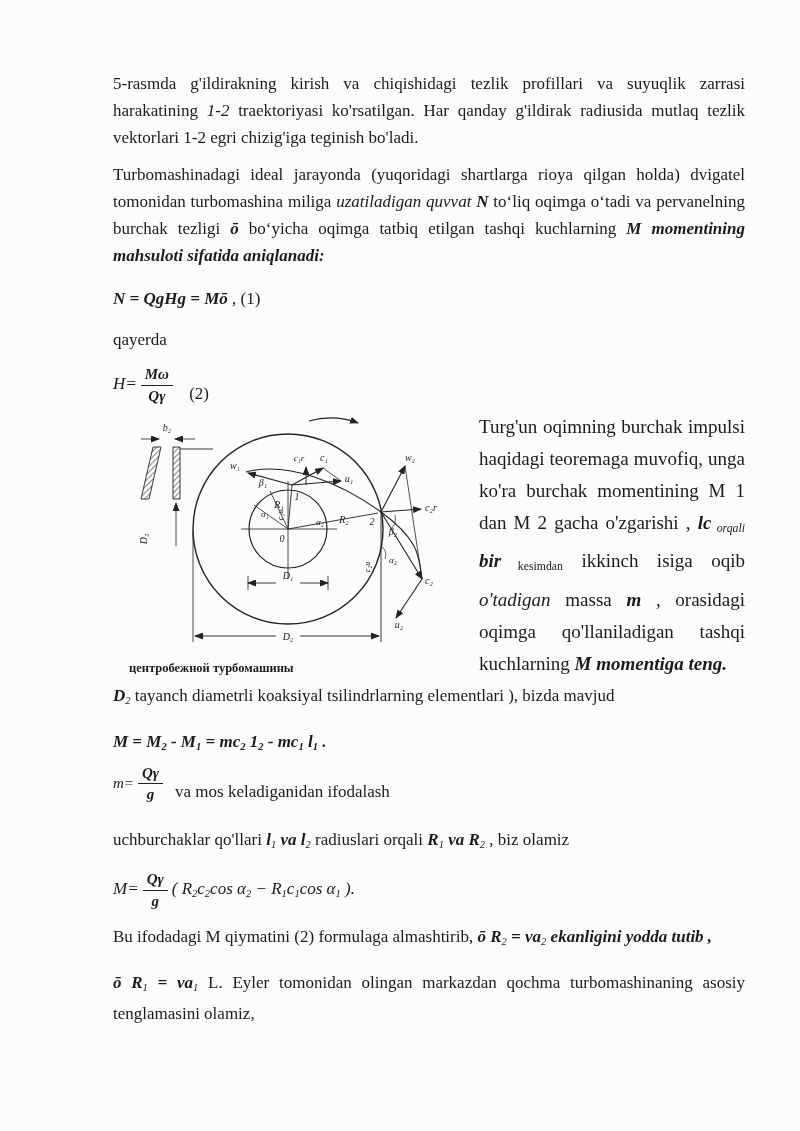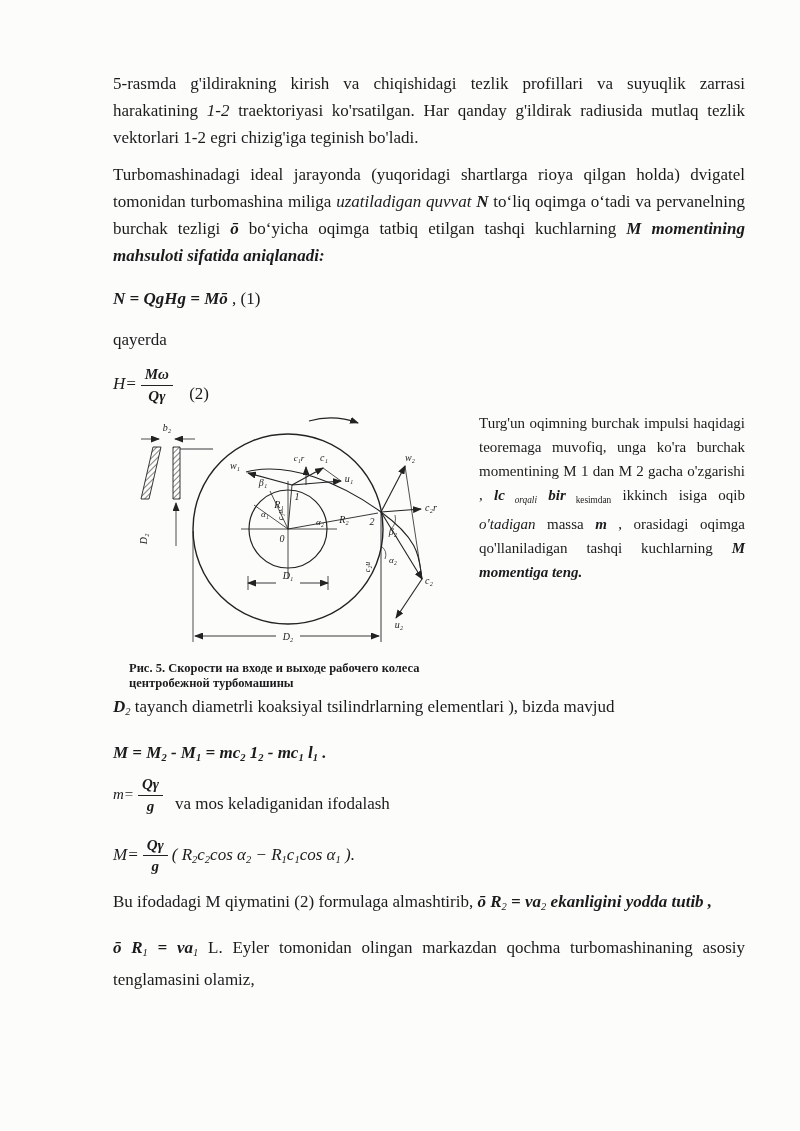--- a/index.html
+++ b/index.html
@@ -18,21 +18,21 @@
   .formula-line{font-size:17px;line-height:27px;margin:0;}
   .frac{
     display:inline-block;text-align:center;vertical-align:middle;
     font-style:italic;font-size:15px;line-height:1.25;margin:0 4px;font-weight:bold;
   }
   .frac .num{display:block;border-bottom:1.2px solid #222;padding:0 4px 1px;}
   .frac .den{display:block;padding:1px 4px 0;}
   .fig-row{display:flex;align-items:flex-start;gap:14px;margin-top:4px;}
   .fig-col{width:352px;flex:0 0 352px;}
   .right-col{width:266px;flex:1;}
-  .right-col .body-p{font-size:15px;line-height:24px;}
+  .right-col .body-p{font-size:19px;line-height:32px;}
   .caption{
     font-size:12.5px;line-height:15px;font-weight:600;
     margin:4px 0 0 16px;width:320px;
   } .mt10{margin-top:10px;}
   .mt12{margin-top:12px;} .mt14{margin-top:14px;} .mt16{margin-top:16px;}
   .inline-frac-row{display:flex;align-items:center;gap:6px;flex-wrap:nowrap;}
   svg text{
     font-family:"Liberation Serif","DejaVu Serif",serif;
     font-style:italic;fill:#222;
   }
@@ -132,38 +132,38 @@
           <text x="318" y="100" font-size="10" text-anchor="middle">c₂r</text>
           <text x="280" y="124" font-size="10" text-anchor="middle">β₂</text>
           <text x="280" y="152" font-size="9" text-anchor="middle">α₂</text>
           <text transform="translate(257,156) rotate(-90)" font-size="8" text-anchor="middle">c₂u</text>
           <text x="316" y="173" font-size="10" text-anchor="middle">c₂</text>
           <text x="286" y="217" font-size="10" text-anchor="middle">u₂</text>
           <text x="175" y="168" font-size="10" text-anchor="middle">D₁</text>
           <text x="175" y="229" font-size="10" text-anchor="middle">D₂</text>
         </svg>
         <div class="caption">
-          <div>Рис. 5. Скорости на входе и выходе рабочего колеса</div>
           <div>центробежной турбомашины</div>
         </div>
       </div>
       <div class="right-col">
         <p class="body-p"><span>Turg'un oqimning burchak impulsi haqidagi teoremaga muvofiq, unga ko'ra burchak momentining M 1 dan M 2 gacha o'zgarishi , </span><span class="b i">lc</span><span class="i sub"> orqali</span><span class="b i"> bir</span><span class="sub"> kesimdan</span><span> ikkinch isiga oqib </span><span class="i">o'tadigan</span><span> massa </span><span class="b i">m</span><span> , orasidagi oqimga qo'llaniladigan tashqi kuchlarning </span><span class="b i">M momentiga teng.</span></p>
       </div>
     </div>
 
     <p class="body-p" style="margin-top:2px;"><span class="b i">D</span><span class="i sub">2</span><span> tayanch diametrli koaksiyal tsilindrlarning elementlari ), bizda mavjud</span></p>
 
     <p class="formula-line mt14"><span class="b i">M = M</span><span class="b i sub">2</span><span class="b i"> - M</span><span class="b i sub">1</span><span class="b i"> = mc</span><span class="b i sub">2</span><span class="b i"> 1</span><span class="b i sub">2</span><span class="b i"> - mc</span><span class="b i sub">1</span><span class="b i"> l</span><span class="b i sub">1</span><span class="b i"> .</span></p>
 
     <div class="formula-line mt12 inline-frac-row">
       <span style="display:inline-block;transform:translateY(-8px);"><span class="i" style="font-size:15px;">m=</span><span class="frac"><span class="num">Qγ</span><span class="den">g</span></span></span>
       <span style="margin-left:2px;">va mos keladiganidan ifodalash</span>
     </div>
 
+    <p class="body-p mt14"><span>uchburchaklar qo'llari </span><span class="b i">l</span><span class="i sub">1</span><span class="b i"> va l</span><span class="i sub">2</span><span> radiuslari orqali </span><span class="b i">R</span><span class="i sub">1</span><span class="b i"> va R</span><span class="i sub">2</span><span> , biz olamiz</span></p>
 
     <div class="formula-line mt12">
       <span class="i">M=</span><span class="frac"><span class="num">Qγ</span><span class="den">g</span></span><span><span class="i">( R</span><span class="i sub">2</span><span class="i">c</span><span class="i sub">2</span><span class="i">cos α</span><span class="i sub">2</span><span class="i"> − R</span><span class="i sub">1</span><span class="i">c</span><span class="i sub">1</span><span class="i">cos α</span><span class="i sub">1</span><span class="i"> ).</span></span>
     </div>
 
     <p class="body-p mt12"><span>Bu ifodadagi M qiymatini (2) formulaga almashtirib, </span><span class="b i">ō R</span><span class="i sub">2</span><span class="b i"> = va</span><span class="i sub">2</span><span class="b i"> ekanligini yodda tutib ,</span></p>
 
     <p class="body-p mt14"><span class="b i">ō R</span><span class="i sub">1</span><span class="b i"> = va</span><span class="i sub">1</span><span class="b i"> </span><span>L. Eyler tomonidan olingan markazdan qochma turbomashinaning asosiy tenglamasini olamiz,</span></p>
 
   </div>

